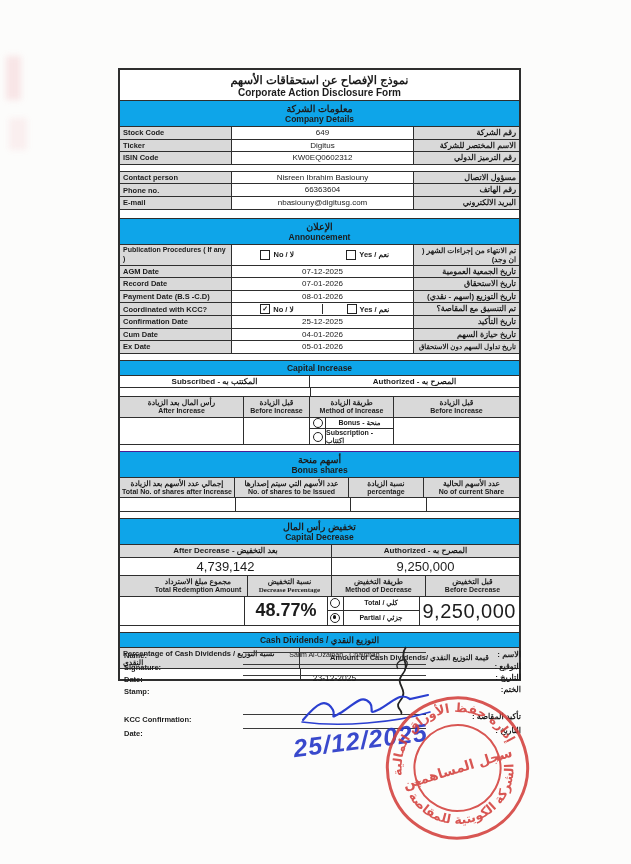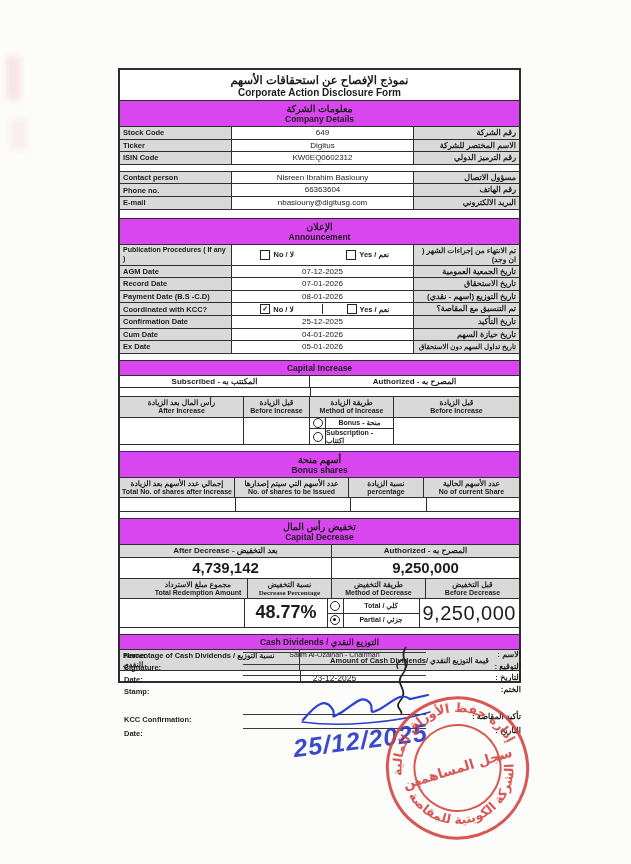--- a/index.html
+++ b/index.html
@@ -13,21 +13,21 @@
   .spacer.s8{height:8px;}
   .r{display:flex;align-items:stretch;border-top:1px solid #2e2e2e;}
   .sect > .r:first-child{border-top:none;}
   .c{box-sizing:border-box;padding:1px 3px;font-size:8px;line-height:1.2;display:flex;align-items:center;}
   .c-en{width:112px;font-weight:700;font-size:7.5px;background:#d9d9d9;border-right:1px solid #2e2e2e;}
   .c-val{flex:1;justify-content:center;text-align:center;background:#fff;border-right:1px solid #2e2e2e;font-size:8px;}
   .c-ar{width:105px;background:#d9d9d9;direction:rtl;text-align:right;font-weight:700;font-size:8px;}
   .title{text-align:center;padding:3px 0 2px;background:#fff;}
   .title .ar{font-size:11.5px;font-weight:700;}
   .title .en{font-size:10px;font-weight:700;}
-  .hdr{background:#d946ef;text-align:center;padding:2px 0;}
+  .hdr{background:#0ea5e9;text-align:center;padding:2px 0;}
   .hdr .ar{font-size:9.5px;font-weight:700;}
   .hdr .en{font-size:8.5px;font-weight:700;}
   .hdr.single{font-size:8.5px;font-weight:700;padding:2px 0;}
   
   .cb{display:inline-flex;width:8px;height:8px;border:1.2px solid #222;margin-right:3px;background:#fff;
       font-size:7px;line-height:8px;align-items:center;justify-content:center;flex:none;}
   .rd{display:inline-block;width:8px;height:8px;border:1.2px solid #222;border-radius:50%;background:#fff;position:relative;flex:none;}
   .rd.sel::after{content:"";position:absolute;left:1.5px;top:1.5px;width:3.5px;height:3.5px;border-radius:50%;background:#111;}
   .half{flex:1;display:flex;align-items:center;justify-content:center;font-size:7.5px;font-weight:700;}
   
@@ -37,21 +37,21 @@
   .colhead .a{font-size:7.5px;font-weight:700;direction:rtl;}
   .colhead .e{font-size:7px;font-weight:700;}
   .br{border-right:1px solid #2e2e2e;}
   .optcol{flex-direction:column;padding:0;align-items:stretch;}
   .opt{display:flex;flex:1;align-items:stretch;}
   .opt + .opt{border-top:1px solid #2e2e2e;}
   .opt .rz{width:15px;display:flex;align-items:center;justify-content:center;border-right:1px solid #2e2e2e;}
   .opt .ol{flex:1;display:flex;align-items:center;justify-content:center;font-size:7px;font-weight:700;}
   .bigval{font-size:20px;font-weight:400;letter-spacing:.5px;}
   .bigpct{font-size:18px;font-weight:700;}
-  .midval{font-size:15px;font-weight:700;}
+  .midval{font-size:13px;font-weight:400;}
   
   .f-en{position:absolute;left:124px;font-size:7.5px;font-weight:700;}
   .f-ar{position:absolute;right:110px;font-size:8px;font-weight:700;direction:rtl;}
   .f-line{position:absolute;left:243px;width:183px;border-bottom:1px solid #3a3a3a;}
   .f-center{position:absolute;left:243px;width:183px;text-align:center;font-size:7px;}
   .f-date{font-size:8.5px;}
   
   .ink{position:absolute;pointer-events:none;}
   .hand-date{position:absolute;left:293px;top:726px;font-size:25px;font-weight:700;font-style:italic;
              color:#2436c8;letter-spacing:1px;transform:rotate(-7deg);opacity:.9;}

